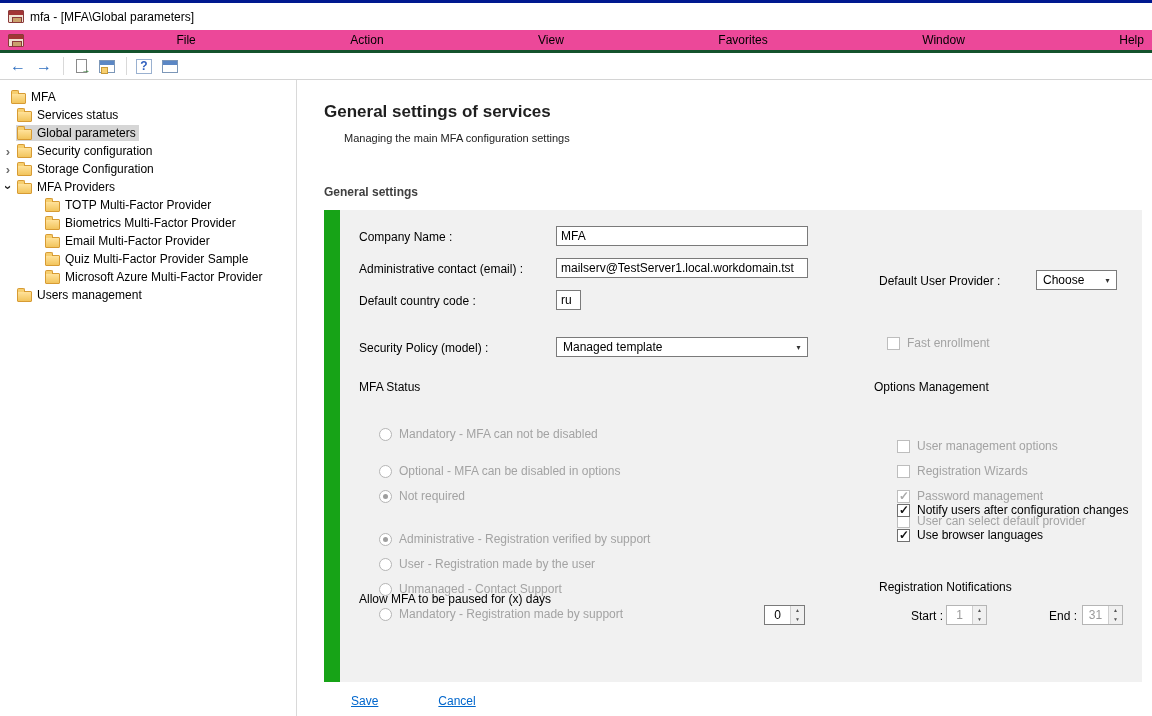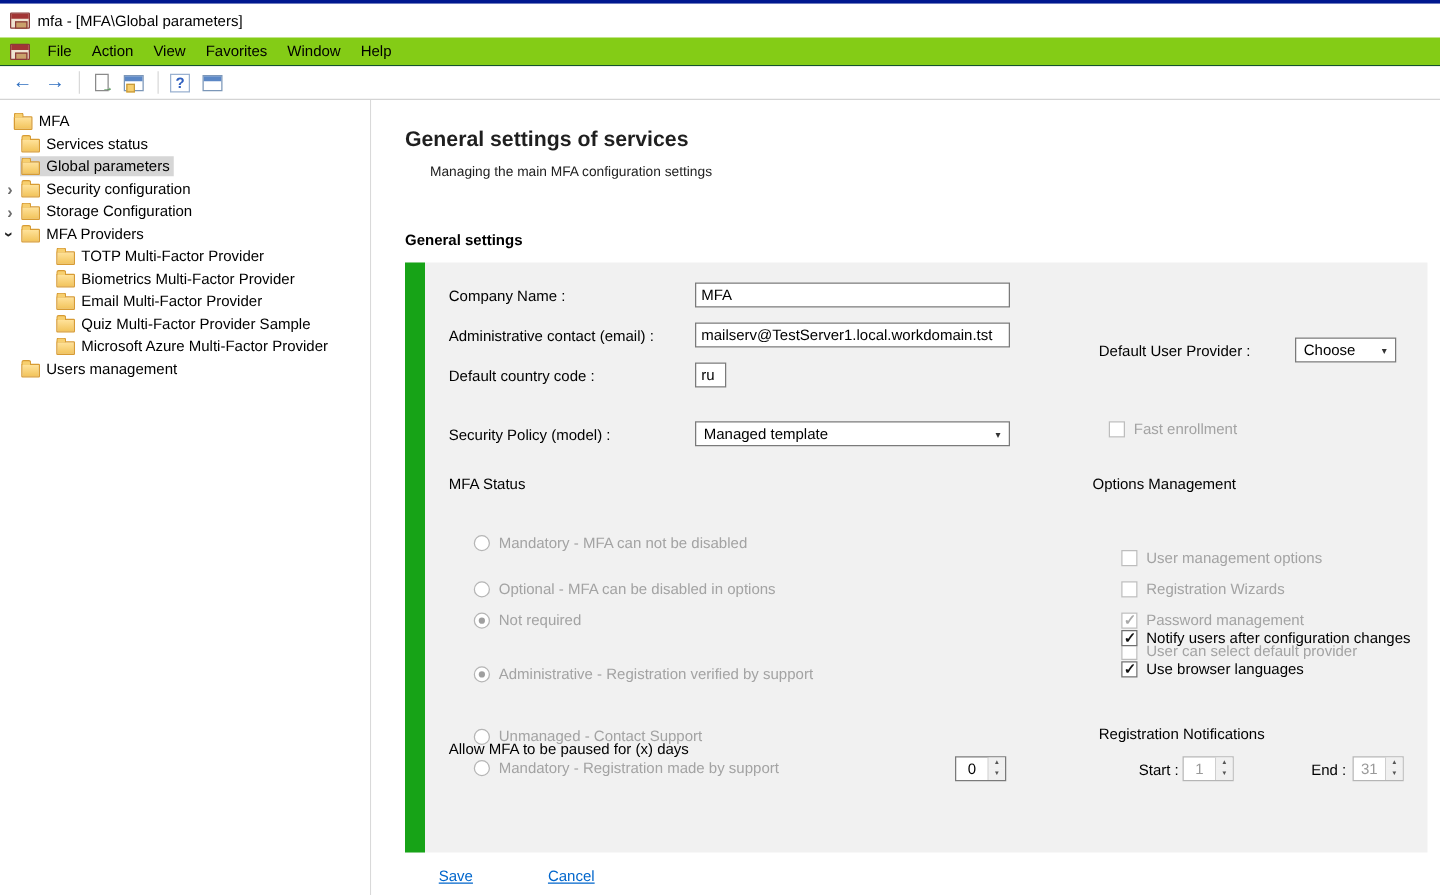--- a/index.html
+++ b/index.html
@@ -7,21 +7,21 @@
     font-family:"Liberation Sans", sans-serif; font-size:12px; color:#000; }
 
   .accent-strip { height:3px; background:#00188f; }
   .titlebar { height:27px; display:flex; align-items:center; padding-left:8px; background:#fff; }
   .title-text { font-size:12px; color:#000; margin-left:6px; }
 
   .app-icon { width:16px; height:13px; position:relative; background:#efe3d2; border:1px solid #8b3a3a; border-radius:1px; flex:none; }
   .app-icon::before { content:""; position:absolute; left:0; top:0; right:0; height:4px; background:#a23535; }
   .app-icon::after { content:""; position:absolute; left:3px; top:6px; width:8px; height:4px; background:#c9a16b; border:1px solid #8b3a3a; }
 
-  .menubar { height:23px; display:flex; align-items:center; padding-left:8px; border-bottom:1px solid #14532d; background:#84cc16; }
+  .menubar { height:23px; display:flex; align-items:center; padding-left:8px; border-bottom:3px solid #14532d; background:#ec4899;justify-content:space-between; }
   .menu-icon-wrap { margin-right:6px; display:flex; align-items:center; }
   .menu-item { padding:3px 8px; cursor:default; }
 
   .toolbar { height:27px; display:flex; align-items:center; padding-left:6px; border-bottom:1px solid #d4d4d4; background:#fff; }
   .tbtn { width:24px; height:22px; display:flex; align-items:center; justify-content:center; margin-right:2px; cursor:default; }
   .nav-arrow { font-size:16px; font-weight:bold; color:#2f6fc0; line-height:1; }
   .tsep { width:1px; height:18px; background:#d9d9d9; margin:0 5px; }
 
   .win-icon { width:16px; height:13px; border:1px solid #7c97b8; background:#fff; position:relative; }
   .win-icon::before { content:""; position:absolute; left:0; top:0; right:0; height:4px; background:#5b87c5; }
@@ -45,21 +45,21 @@
   .rc { display:flex; align-items:center; padding:1px 3px 1px 1px; }
   .tree-row.selected .rc { background:#d6d6d6; }
   .fo { width:15px; height:11px; background:linear-gradient(#ffe29a,#f2c45c); border:1px solid #d79b33; border-radius:1px; position:relative; margin-right:5px; margin-top:2px; flex:none; }
   .fo::before { content:""; position:absolute; left:-1px; top:-4px; width:6px; height:3px; background:#f7cf6f; border:1px solid #d79b33; border-bottom:0; border-radius:2px 2px 0 0; }
   .tl { font-size:12px; }
 
   
   .main { position:relative; flex:1; background:#fff; }
   .page-title { position:absolute; left:27px; top:22px; font-size:17px; font-weight:600; color:#1f1f1f; }
   .page-subtitle { position:absolute; left:47px; top:52px; font-size:11px; color:#222; }
-  .section-title { position:absolute; left:27px; top:105px; font-size:12px; font-weight:bold; color:#000000; }
+  .section-title { position:absolute; left:27px; top:105px; font-size:12px; font-weight:bold; color:#404040; }
 
   .panel { position:absolute; left:27px; top:130px; width:818px; height:472px; background:#f1f1f1; }
   .green-bar { position:absolute; left:0; top:0; bottom:0; width:16px; background:#17a317; }
 
   .lbl { position:absolute; font-size:12px; white-space:nowrap; color:#000; }
   .tb { position:absolute; height:20px; border:1px solid #7a7a7a; background:#fff; font-family:"Liberation Sans",sans-serif; font-size:12px; padding:0 4px; }
   .combo { position:absolute; height:20px; border:1px solid #7a7a7a; background:#fff; display:flex; align-items:center; cursor:default; }
   .combo .val { flex:1; padding:0 6px; font-size:12px; white-space:nowrap; overflow:hidden; }
   .combo .arr { width:17px; text-align:center; font-size:8px; color:#333; flex:none; }
 
@@ -273,20 +273,24 @@
         </span>
         <span class="opt checked disabled" style="left:55px;top:242px">
           <span class="radio"></span>
           <span>Not required</span>
         </span>
 
         <span class="opt checked disabled" style="left:55px;top:285px">
           <span class="radio"></span>
           <span>Administrative - Registration verified by support</span>
         </span>
+        <span class="opt disabled" style="left:55px;top:310px">
+          <span class="radio"></span>
+          <span>User - Registration made by the user</span>
+        </span>
         <span class="opt disabled" style="left:55px;top:335px">
           <span class="radio"></span>
           <span>Unmanaged - Contact Support</span>
         </span>
         <span class="opt disabled" style="left:55px;top:360px">
           <span class="radio"></span>
           <span>Mandatory - Registration made by support</span>
         </span>
 
         <span class="lbl" style="left:550px;top:170px">Options Management</span>

